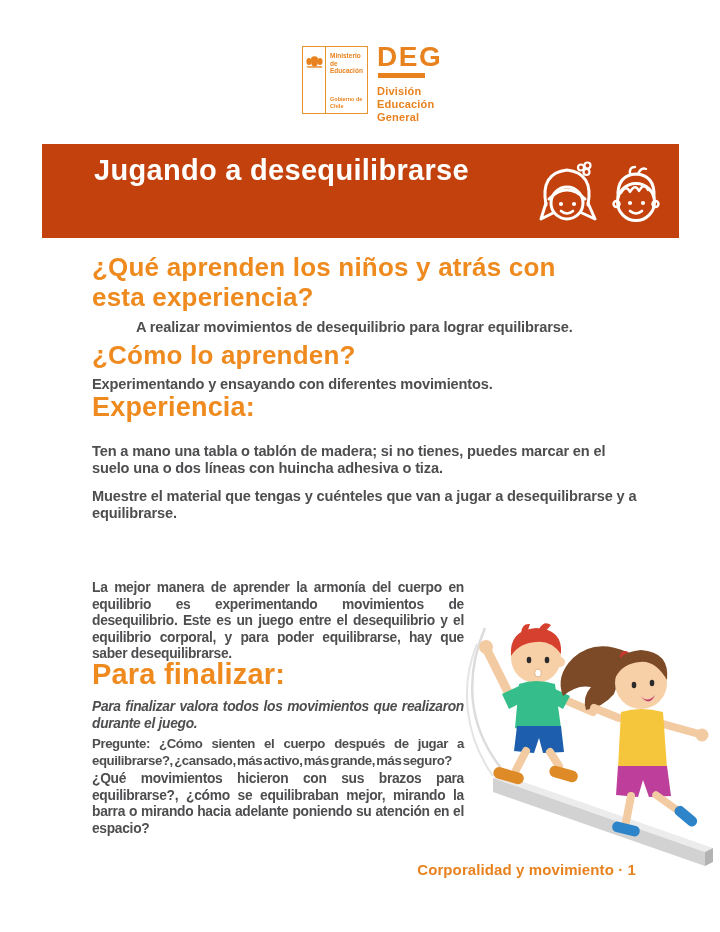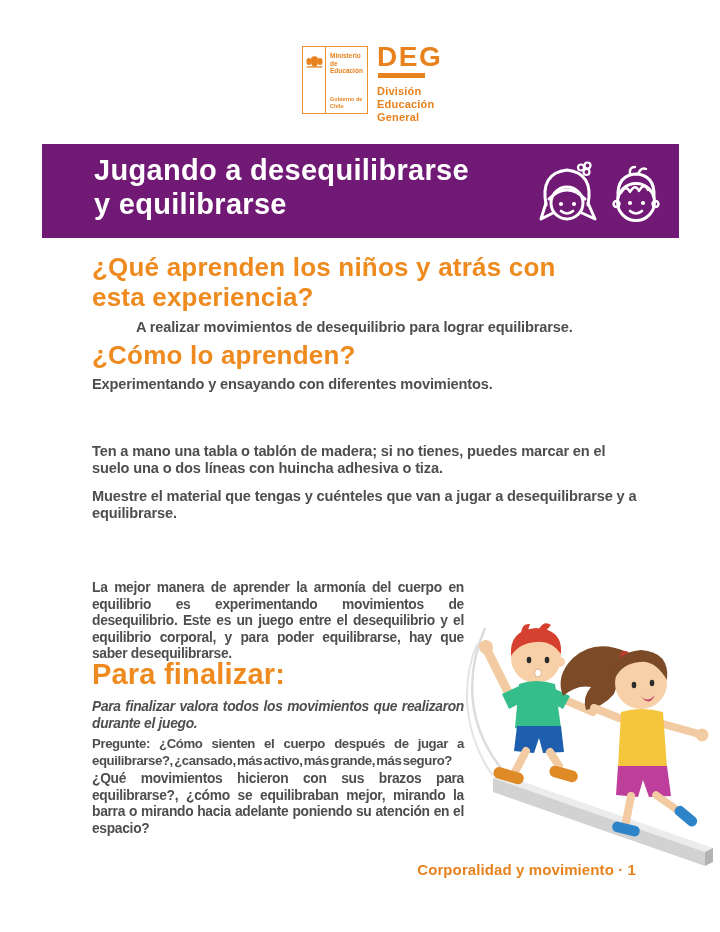--- a/index.html
+++ b/index.html
@@ -17,21 +17,21 @@
   .mintext-col { flex:1; padding:5px 2px 4px 4px; display:flex; flex-direction:column; justify-content:space-between; }
   .min-name { font-size:6.5px; line-height:7.5px; color:#E8821E; font-weight:bold; }
   .gob-label { font-size:5.5px; line-height:6.5px; color:#E8821E; font-weight:bold; }
 
   .deg-logo { position:absolute; left:377px; top:44px; }
   .deg-acronym { font-size:28px; font-weight:bold; color:#E8821E; letter-spacing:1.5px; line-height:26px; }
   .deg-bar { width:47px; height:5px; background:#E8821E; margin:3px 0 7px 1px; }
   .deg-line { font-size:11px; font-weight:bold; color:#E8821E; line-height:13px; letter-spacing:0.2px; }
 
   
-  .banner { position:absolute; left:42px; top:144px; width:637px; height:94px; background:#701a75; }
+  .banner { position:absolute; left:42px; top:144px; width:637px; height:94px; background:#c2410c; }
   .banner-title { position:absolute; left:52px; top:9px; font-size:29px; line-height:34px; font-weight:bold; color:#ffffff; letter-spacing:0.3px; }
   .banner-icons { position:absolute; right:14px; bottom:9px; display:flex; align-items:flex-end; gap:7px; }
 
   
   .h-orange { position:absolute; color:#EE8A1E; font-weight:bold; letter-spacing:0.2px; }
   #h-what   { left:92px; top:252px; font-size:26px; line-height:30px; }
   #h-how    { left:92px; top:340px; font-size:26px; line-height:30px;text-align:center; }
   #h-exp    { left:92px; top:392px; font-size:27px; line-height:30px; }
   #h-final  { left:92px; top:658px; font-size:29px; line-height:32px; }
 
@@ -81,21 +81,20 @@
     <div class="deg-acronym">DEG</div>
     <div class="deg-bar"></div>
     <div class="deg-line">División</div>
     <div class="deg-line">Educación</div>
     <div class="deg-line">General</div>
   </div>
 
   <div class="banner">
     <div class="banner-title">
       <span style="display:block">Jugando a desequilibrarse</span>
-      <span style="display:block">y equilibrarse</span>
     </div>
     <div class="banner-icons">
       <svg width="64" height="68" viewBox="0 0 64 68">
         <g stroke="#ffffff" fill="none" stroke-width="3" stroke-linecap="round" stroke-linejoin="round">
           <circle cx="31" cy="42" r="16"></circle>
           <path d="M10,44 Q4,12 31,9 Q58,12 52,44"></path>
           <path d="M13,38 Q31,20 49,38"></path>
           <path d="M10,42 L5,58 L17,52"></path>
           <path d="M52,42 L59,58 L46,52"></path>
           <circle cx="45" cy="6.5" r="3" stroke-width="2.2"></circle>
@@ -125,20 +124,21 @@
 
   <div id="h-what" class="h-orange">
     <span style="display:block">¿Qué aprenden los niños y atrás con</span>
     <span style="display:block">esta experiencia?</span>
   </div>
   <div id="body-what" class="body-text">A realizar movimientos de desequilibrio para lograr equilibrarse.</div>
 
   <div id="h-how" class="h-orange">¿Cómo lo aprenden?</div>
   <div id="body-how" class="body-text">Experimentando y ensayando con diferentes movimientos.</div>
 
+  <div id="h-exp" class="h-orange">Experiencia:</div>
   <div id="p1" class="body-text para-wide">Ten a mano una tabla o tablón de madera; si no tienes, puedes marcar en el suelo una o dos líneas con huincha adhesiva o tiza.</div>
   <div id="p2" class="body-text para-wide">Muestre el material que tengas y cuénteles que van a jugar a desequilibrarse y a equilibrarse.</div>
   <div id="p4" class="body-text para-narrow">La mejor manera de aprender la armonía del cuerpo en equilibrio es experimentando movimientos de desequilibrio. Este es un juego entre el desequilibrio y el equilibrio corporal, y para poder equilibrarse, hay que saber desequilibrarse.</div>
 
   <div id="h-final" class="h-orange">Para finalizar:</div>
   <div id="p5" class="body-text para-narrow">Para finalizar valora todos los movimientos que realizaron durante el juego.</div>
   <div id="p6" class="body-text para-narrow">Pregunte: ¿Cómo sienten el cuerpo después de jugar a equilibrarse?, ¿cansado, más activo, más grande, más seguro?</div>
   <div id="p7" class="body-text para-narrow">¿Qué movimientos hicieron con sus brazos para equilibrarse?, ¿cómo se equilibraban mejor, mirando la barra o mirando hacia adelante poniendo su atención en el espacio?</div>
 
   <svg class="illustration" viewBox="0 0 280 290">

